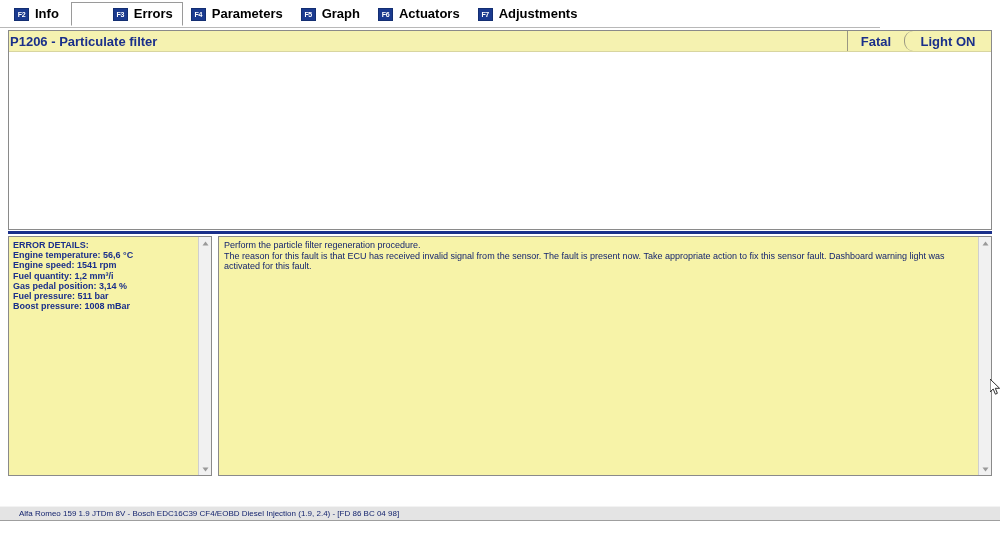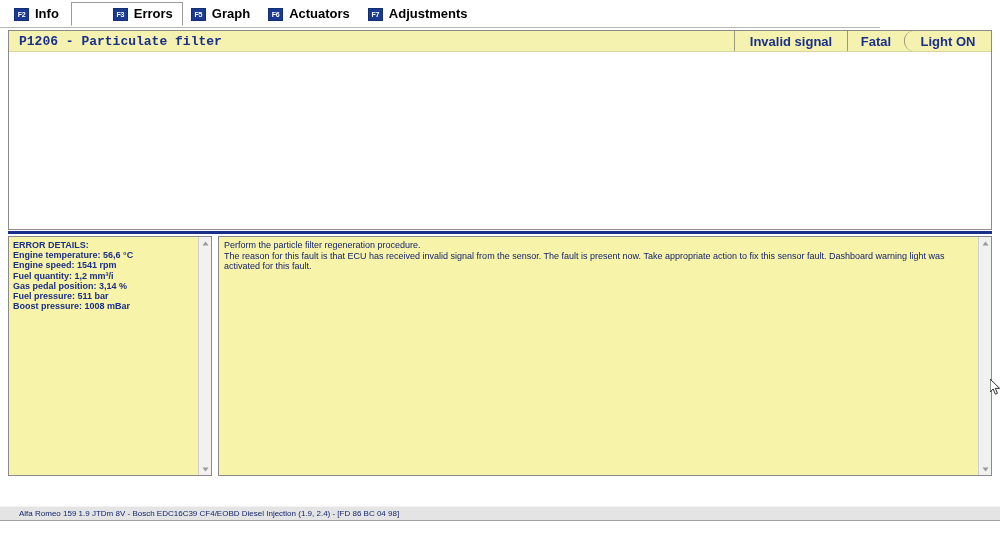--- a/index.html
+++ b/index.html
@@ -98,27 +98,26 @@
     align-items: stretch;
     height: 21px;
     background: #f5f2b0;
     border-bottom: 1px solid #d8d5a0;
     box-sizing: border-box;
   }
   .err-code {
     flex: 1 1 auto;
     display: flex;
     align-items: center;
-    padding-left: 10px;
+    padding-left: 1px;
     font-size: 13px;
     font-weight: bold;
     color: #1a2f8a;
     white-space: nowrap;
     overflow: hidden;
-    font-family: Liberation Mono, monospace;
   }
   .err-cell {
     display: flex;
     align-items: center;
     justify-content: center;
     padding: 0 6px;
     font-size: 13px;
     font-weight: bold;
     color: #1a2f8a;
     border-left: 1px solid #9a9782;
@@ -260,39 +259,42 @@
     <div class="tabs-inner" id="tabs-inner">
         <div class="tab">
           <span class="fkey">F2</span>
           <span class="tab-label">Info</span>
         </div>
         <div class="tab active">
           <span class="fkey">F3</span>
           <span class="tab-label">Errors</span>
         </div>
         <div class="tab">
+          <span class="fkey">F4</span>
+          <span class="tab-label">Parameters</span>
+        </div>
+        <div class="tab">
           <span class="fkey">F5</span>
           <span class="tab-label">Graph</span>
         </div>
         <div class="tab">
           <span class="fkey">F6</span>
           <span class="tab-label">Actuators</span>
         </div>
         <div class="tab">
           <span class="fkey">F7</span>
           <span class="tab-label">Adjustments</span>
         </div>
       </div>
   </div>
 
   <div class="errorlist">
     <div id="error-rows">
         <div class="err-row">
           <div class="err-code">P1206 - Particulate filter</div>
-          <div class="err-cell c-status">Invalid signal</div>
           <div class="err-cell c-sev">Fatal</div>
           <div class="err-cell c-light">Light ON</div>
         </div>
       </div>
     <div class="list-blank"></div>
   </div>
   <div class="list-divider"></div>
 
   <div class="pane pane-left">
     <div class="pane-text">ERROR DETAILS:

